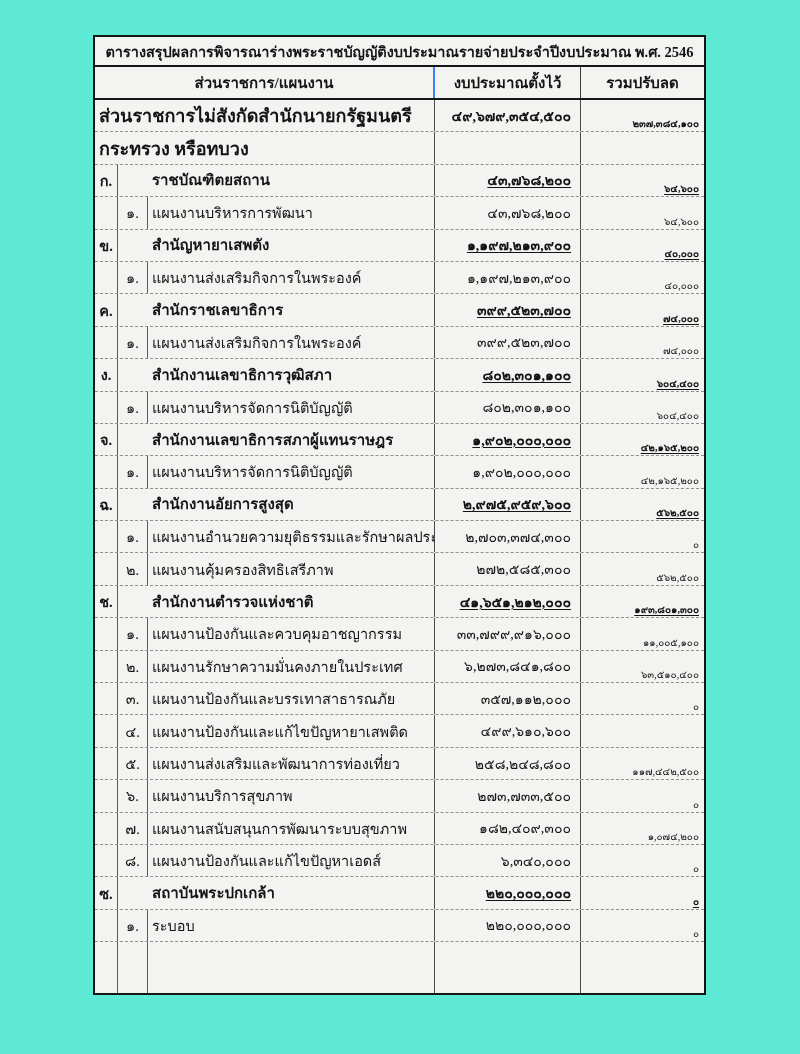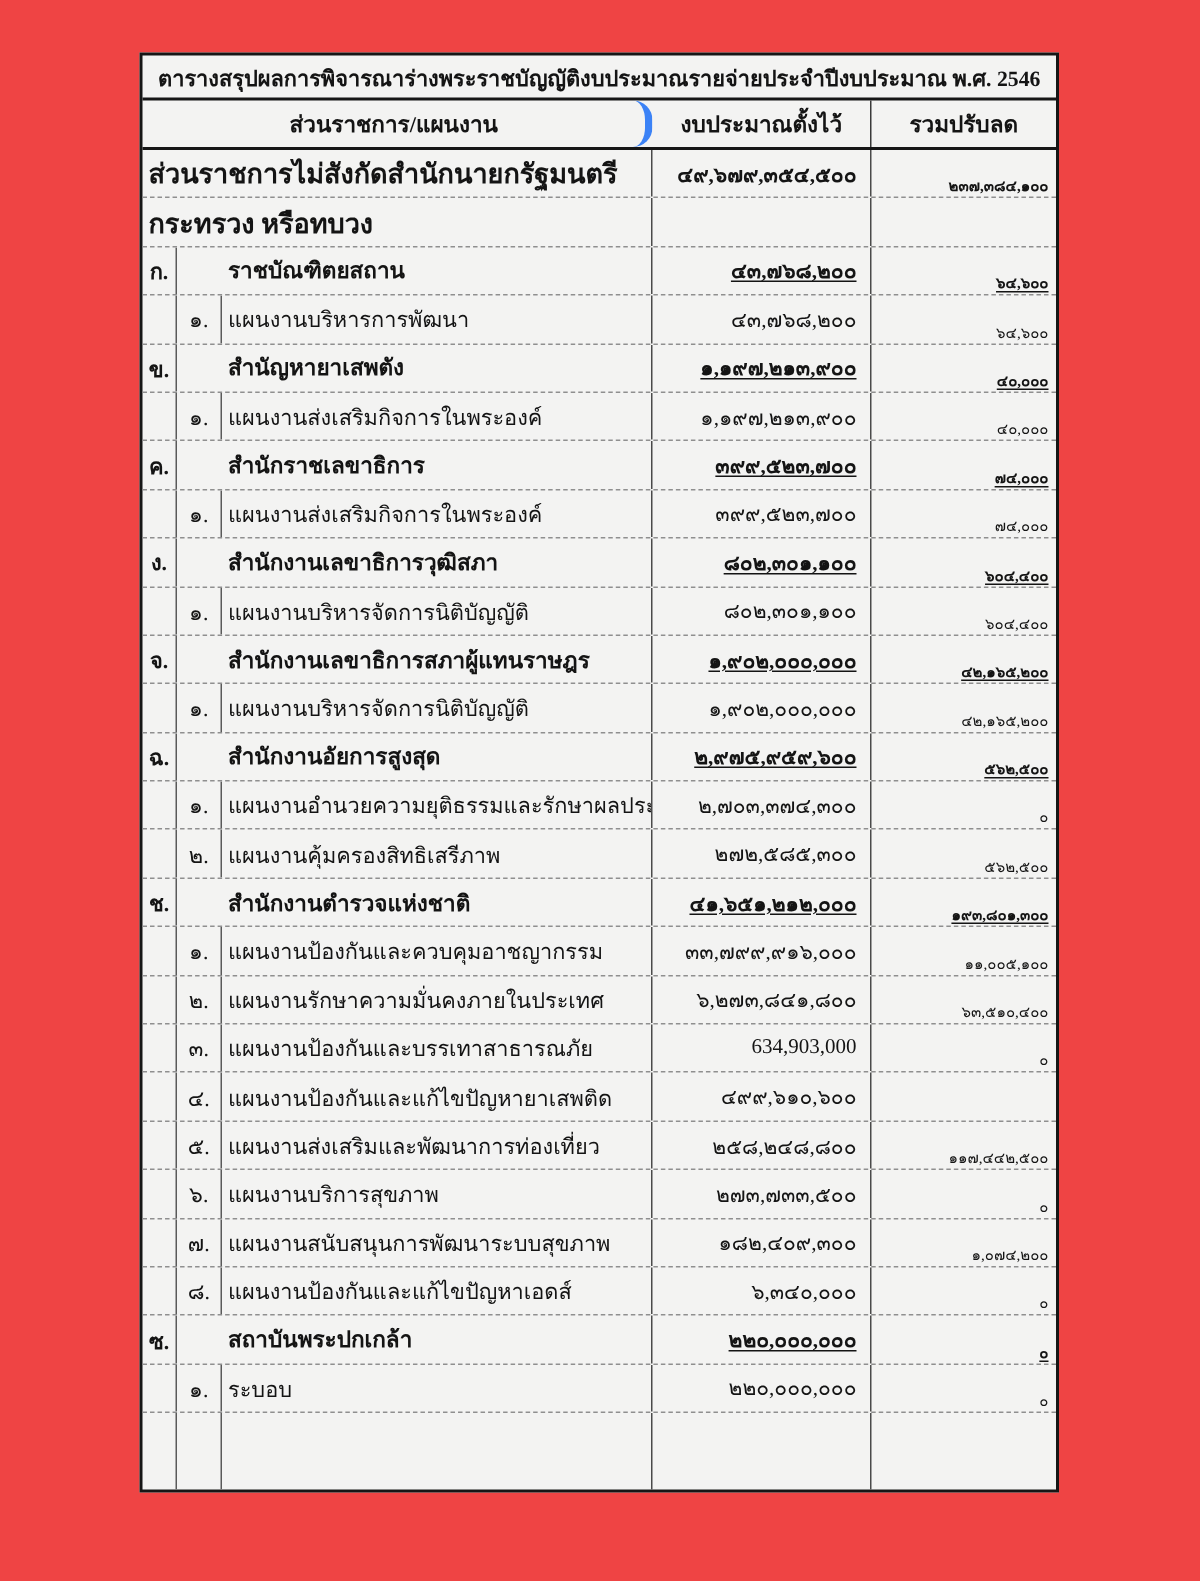--- a/index.html
+++ b/index.html
@@ -3,42 +3,42 @@
 <meta charset="utf-8">
 <style>
   html,body{margin:0;padding:0;}
   body{
     width:800px;height:1054px;
     background:#f2f2f1;
     font-family:"Liberation Serif","DejaVu Sans",serif;
     color:#141414;
     -webkit-font-smoothing:antialiased;
   }
-  .page{position:relative;width:800px;height:1054px;background:#ef4444;overflow:hidden;}
+  .page{position:relative;width:800px;height:1054px;background:#5eead4;overflow:hidden;}
 
   .doc-table{
     position:absolute;left:93px;top:35px;width:613px;height:960px;
     border:2px solid #161616;
     display:flex;flex-direction:column;
     box-sizing:border-box;
     background:#f3f3f2;
   }
   .title-row{
     height:28px;flex:0 0 28px;
     border-bottom:2px solid #161616;
     display:flex;align-items:center;justify-content:center;
     font-weight:bold;font-size:14.5px;white-space:nowrap;
   }
   .header-row{
     height:31px;flex:0 0 31px;
     border-bottom:2px solid #161616;
     display:flex;font-weight:bold;font-size:15px;
   }
   .hc{display:flex;align-items:center;justify-content:center;box-sizing:border-box;}
-  .h-name{width:340px;border-right:5px solid #3b82f6;border-radius:13px;}
+  .h-name{width:340px;border-right:2px solid #3b82f6;}
   .h-budget{width:146px;border-right:1px solid #3a3a3a;}
   .h-cut{flex:1;}
 
   .rows{flex:1;display:flex;flex-direction:column;}
   .row{
     display:flex;flex:0 0 32.4px;height:32.4px;
     border-bottom:1px dashed #8f8f8f;
     font-size:14.5px;box-sizing:border-box;
   }
   .row.empty{flex:1;border-bottom:none;}
@@ -328,21 +328,21 @@
             <div class="val">๖๓,๕๑๐,๔๐๐</div>
           </div>
         </div>
         <div class="row plan">
           <div class="cell-name">
             <div class="slot-letter"></div>
             <div class="slot-num">๓.</div>
             <div class="name-text">แผนงานป้องกันและบรรเทาสาธารณภัย</div>
           </div>
           <div class="cell-budget">
-            <div class="val">634,903,000</div>
+            <div class="val">๓๕๗,๑๑๒,๐๐๐</div>
           </div>
           <div class="cell-cut">
             <div class="val">๐</div>
           </div>
         </div>
         <div class="row plan">
           <div class="cell-name">
             <div class="slot-letter"></div>
             <div class="slot-num">๔.</div>
             <div class="name-text">แผนงานป้องกันและแก้ไขปัญหายาเสพติด</div>

